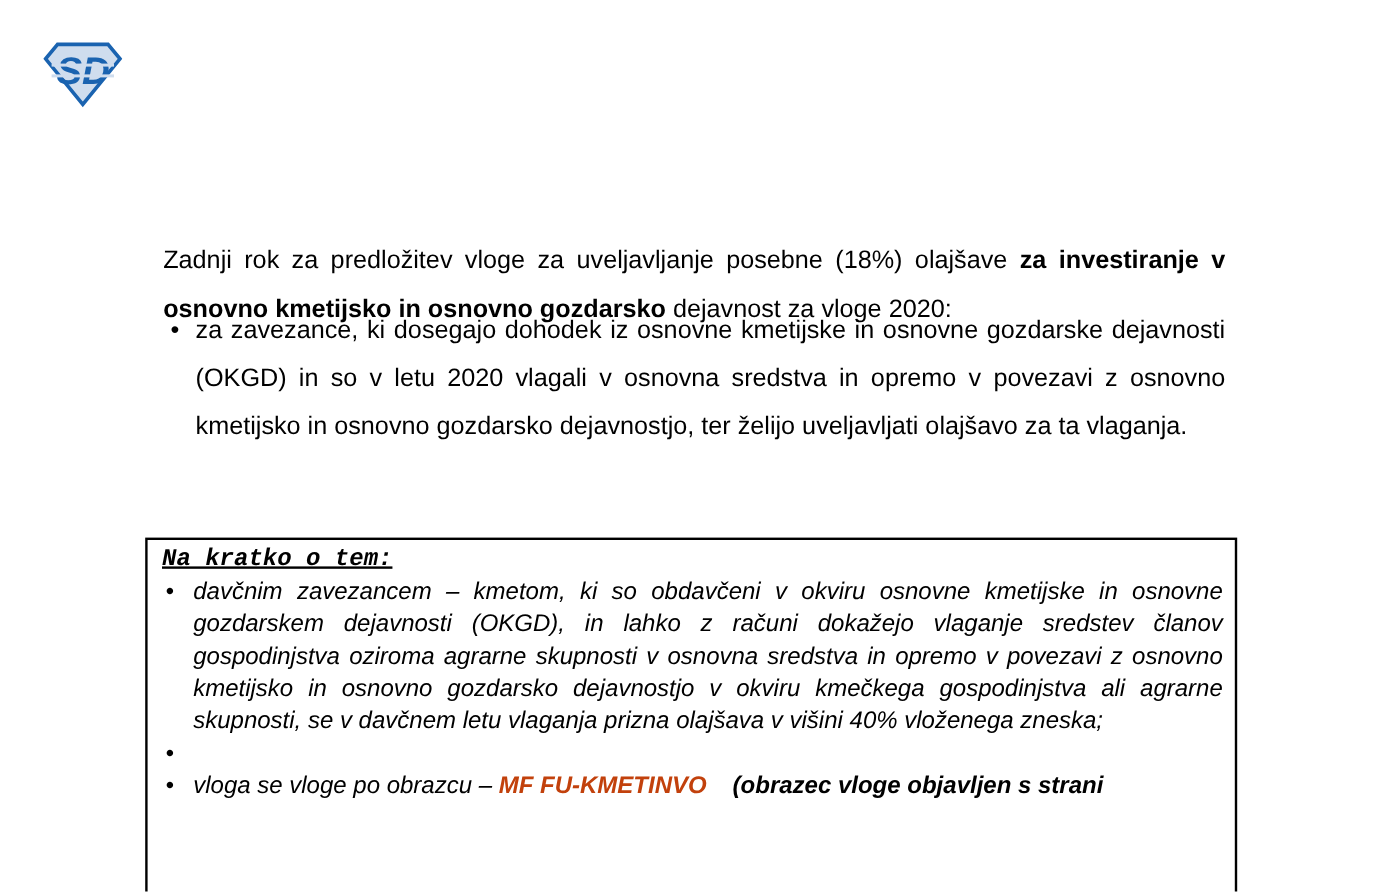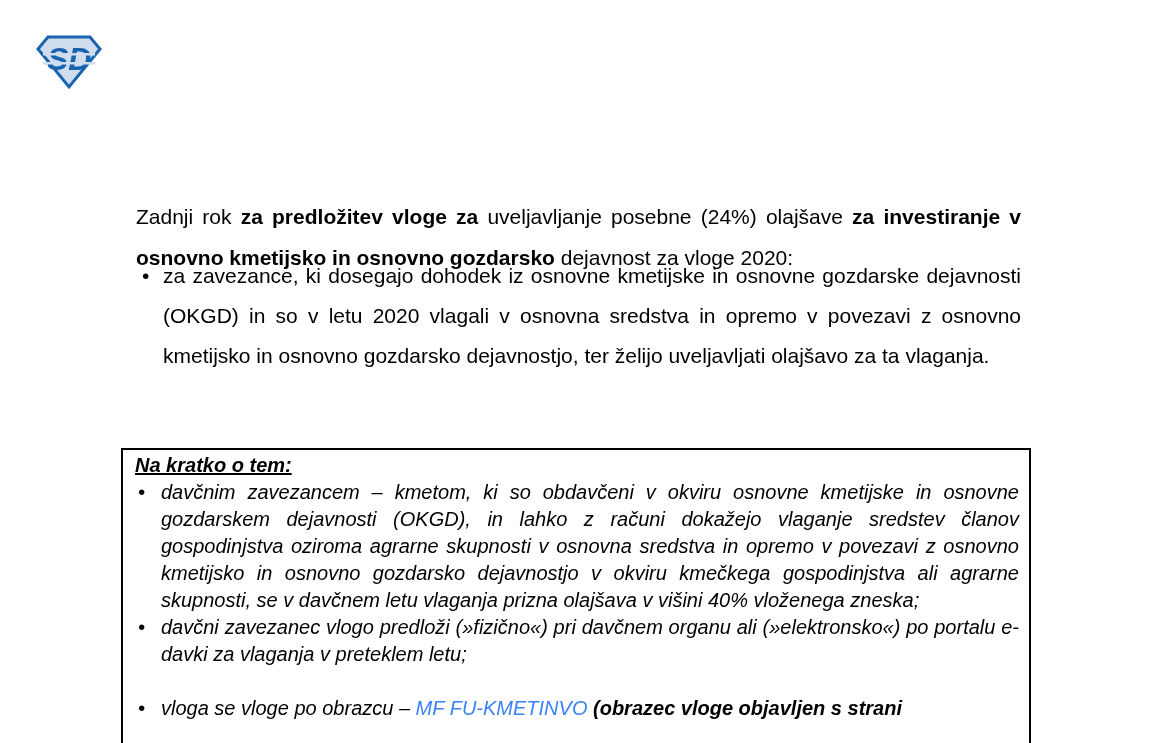--- a/index.html
+++ b/index.html
@@ -57,20 +57,21 @@
     border: 2px solid #000000;
     padding: 2px 10px 10px 12px;
     font-style: italic;
     font-size: 20px;
     line-height: 27px;
     text-align: justify;
   }
   .box-heading span {
     font-weight: bold;
     text-decoration: underline;
+    font-family: Liberation Mono, monospace;
   }
   .bbullet {
     position: relative;
     padding-left: 26px;
   }
   .bbullet .marker {
     position: absolute;
     left: 3px;
     top: 0;
   }
@@ -85,39 +86,38 @@
 
 <div class="logo-wrap">
   <svg width="66" height="57" viewBox="0 0 66 57">
     <path d="M 12 4 L 54 4 L 64 16 L 33 54 L 2 16 Z" stroke-width="3" stroke-linejoin="miter" fill="#cfddee" stroke="#1a63b0"></path>
     <text x="11" y="37" font-size="32" font-weight="bold" font-style="italic" font-family="Liberation Sans, sans-serif" fill="#1a63b0">SD</text>
     <rect x="7" y="20" width="52" height="2.5" fill="#cfddee"></rect>
     <rect x="7" y="29" width="52" height="2.5" fill="#cfddee"></rect>
   </svg>
 </div>
 
-<p class="intro"><span class="seg">Zadnji rok </span><span class="seg" style="font-weight: bold;">za predložitev vloge za</span><span class="seg"> uveljavljanje posebne (24%) olajšave </span><span class="seg" style="font-weight: bold;">za investiranje v osnovno kmetijsko in osnovno gozdarsko</span><span class="seg"> dejavnost za vloge 2020:</span></p>
+<p class="intro"><span class="seg">Zadnji rok </span><span class="seg" style="font-weight: normal;">za predložitev vloge za</span><span class="seg"> uveljavljanje posebne (18%) olajšave </span><span class="seg" style="font-weight: bold;">za investiranje v osnovno kmetijsko in osnovno gozdarsko</span><span class="seg"> dejavnost za vloge 2020:</span></p>
 
 <div class="obullet">
   <span class="marker">•</span>
   <span>za zavezance, ki dosegajo dohodek iz osnovne kmetijske in osnovne gozdarske dejavnosti (OKGD) in so v letu 2020 vlagali v osnovna sredstva in opremo v povezavi z osnovno kmetijsko in osnovno gozdarsko dejavnostjo, ter želijo uveljavljati olajšavo za ta vlaganja.</span>
 </div>
 
 <div class="infobox">
   <div class="box-heading">
     <span>Na kratko o tem:</span>
   </div>
 
   <div class="bbullet">
     <span class="marker">•</span>
     <span>davčnim zavezancem – kmetom, ki so obdavčeni v okviru osnovne kmetijske in osnovne gozdarskem dejavnosti (OKGD), in lahko z računi dokažejo vlaganje sredstev članov gospodinjstva oziroma agrarne skupnosti v osnovna sredstva in opremo v povezavi z osnovno kmetijsko in osnovno gozdarsko dejavnostjo v okviru kmečkega gospodinjstva ali agrarne skupnosti, se v davčnem letu vlaganja prizna olajšava v višini 40% vloženega zneska;</span>
   </div>
 
   <div class="bbullet">
     <span class="marker">•</span>
-    <span>davčni zavezanec vlogo predloži (»fizično«) pri davčnem organu ali (»elektronsko«) po portalu e-davki za vlaganja v preteklem letu;</span>
   </div>
 
   <div class="bbullet spaced">
     <span class="marker">•</span>
-    <span><span class="seg">vloga se vloge po obrazcu – </span><span class="seg seg-link" style="font-weight: normal; color: #3b82f6;">MF FU-KMETINVO</span><span class="seg" style="font-weight: bold;"> (obrazec vloge objavljen s strani</span></span>
+    <span><span class="seg">vloga se vloge po obrazcu – </span><span class="seg seg-link" style="font-weight: bold; color: #c2410c;">MF FU-KMETINVO</span><span class="seg" style="font-weight: bold; margin-left: 16px;"> (obrazec vloge objavljen s strani</span></span>
   </div>
 </div>
 
 </body></html>

